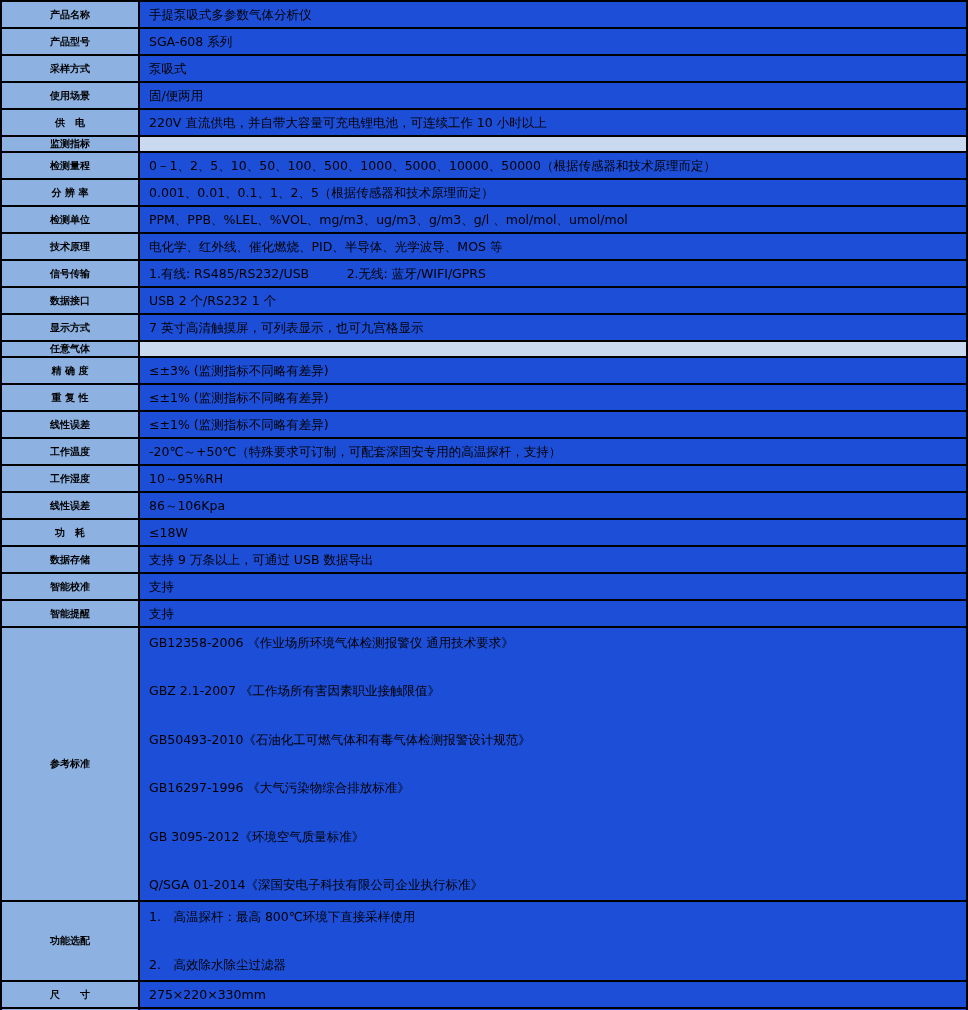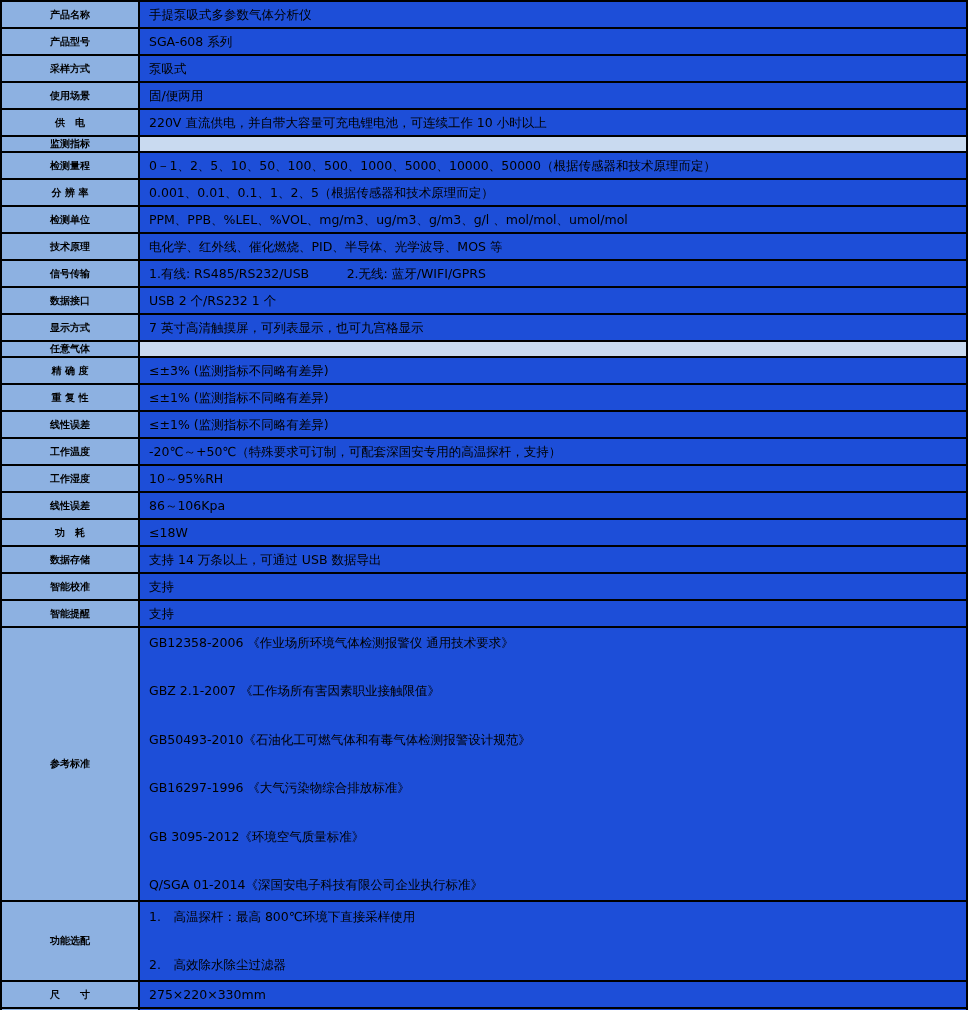--- a/index.html
+++ b/index.html
@@ -159,21 +159,21 @@
   </div>
 
   <div class="row">
     <div class="cell label">功　耗</div>
     <div class="cell value">≤18W</div>
   </div>
 
 
   <div class="row">
     <div class="cell label">数据存储</div>
-    <div class="cell value">支持 14 万条以上，可通过 USB 数据导出</div>
+    <div class="cell value">支持 9 万条以上，可通过 USB 数据导出</div>
   </div>
 
   <div class="row">
     <div class="cell label">智能校准</div>
     <div class="cell value">支持</div>
   </div>
 
   <div class="row">
     <div class="cell label">智能提醒</div>
     <div class="cell value">支持</div>

